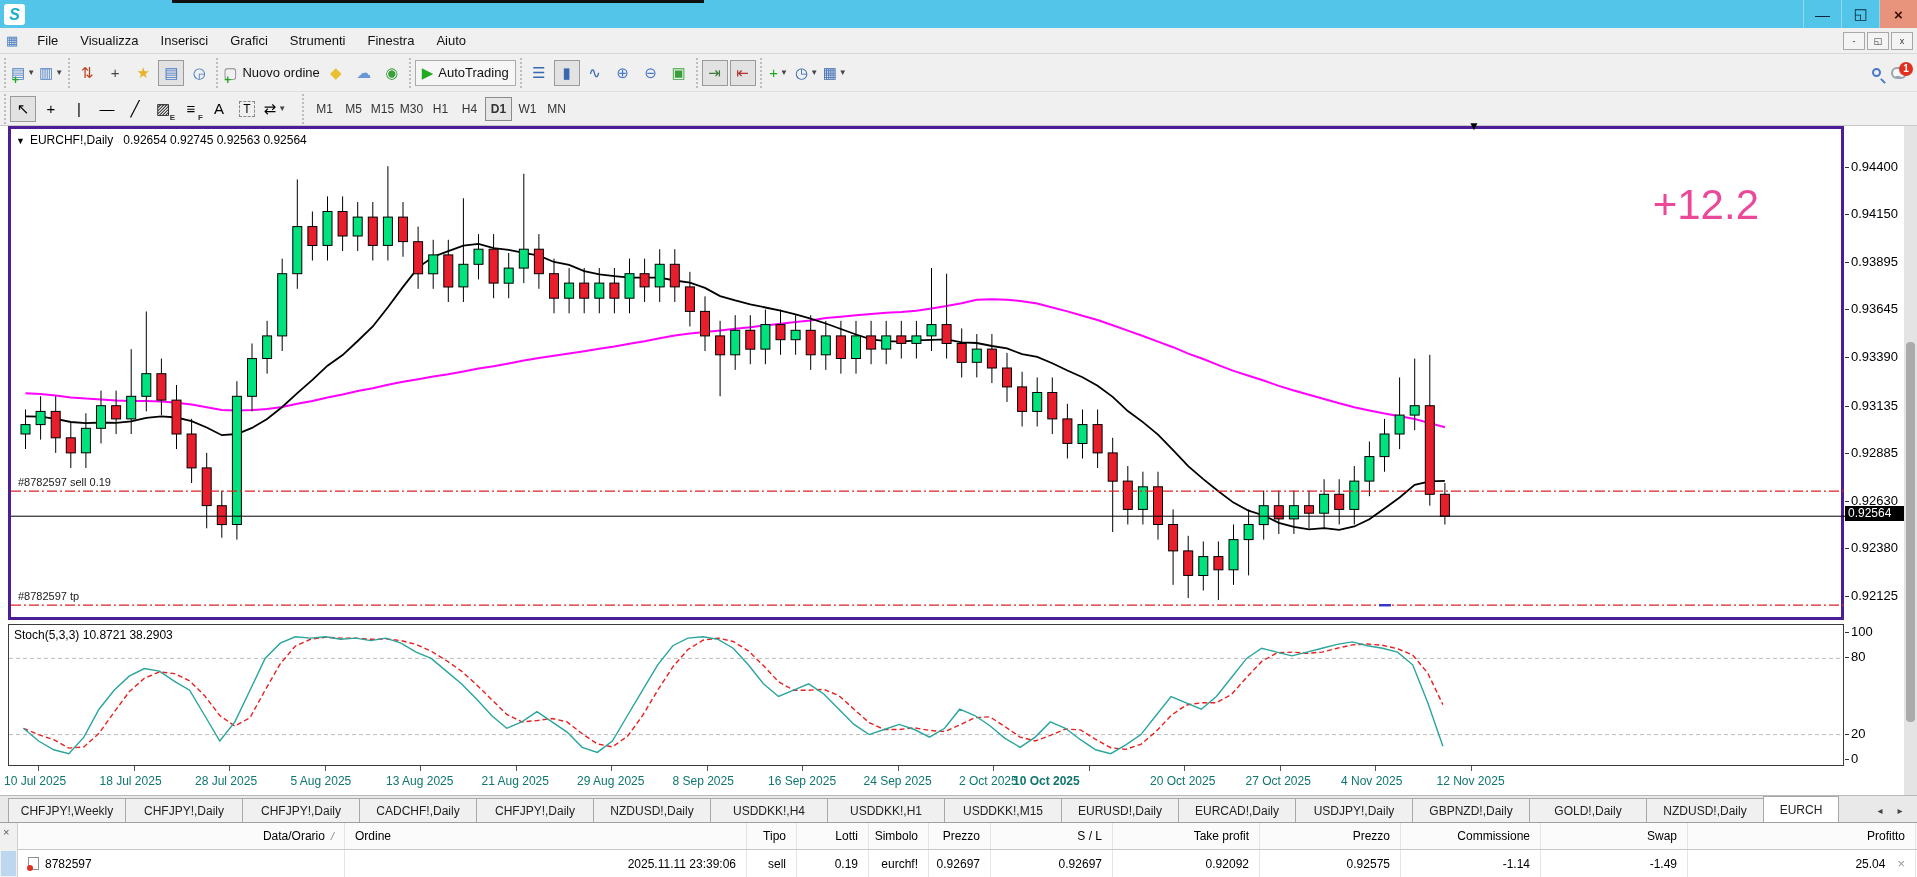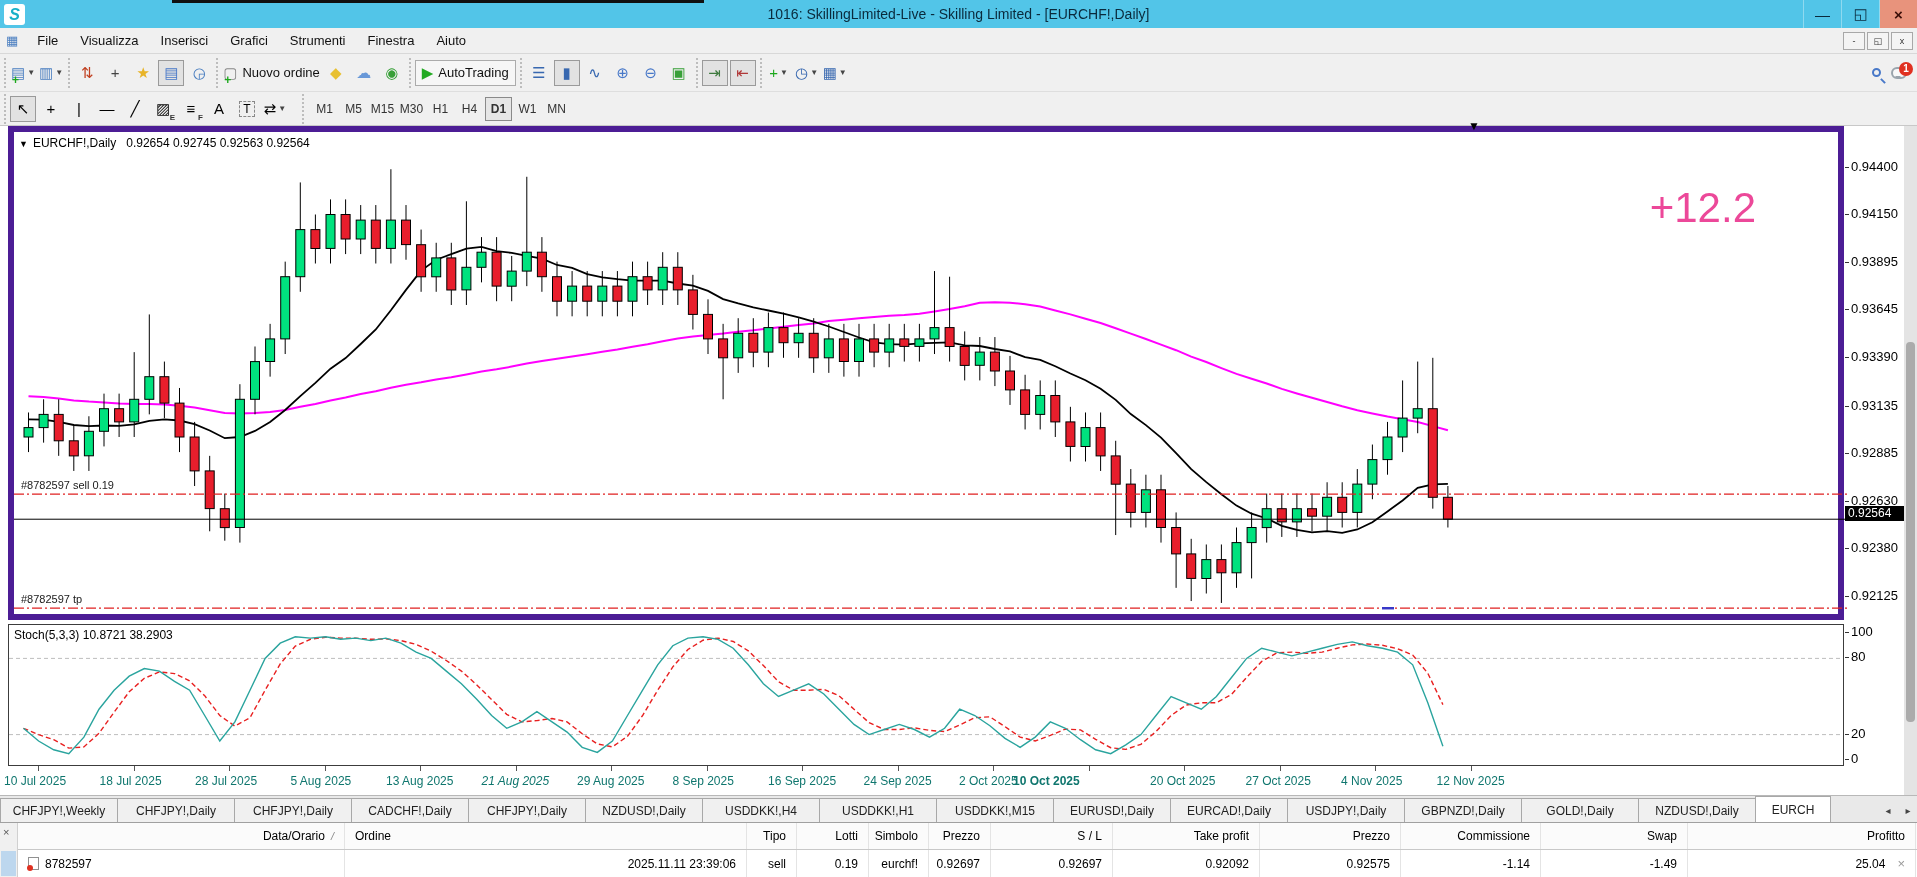--- a/index.html
+++ b/index.html
@@ -33,40 +33,40 @@
   .tb-badge { position:absolute; left:1px; bottom:0px; font-size:12px; font-weight:bold; line-height:10px; }
   .dd { font-size:8px; color:#444; margin-left:2px; }
   .tb-sub { position:absolute; right:0; bottom:-1px; font-size:8px; font-weight:bold; color:#333; }
   .tf-btn { min-width:27px; height:24px; display:flex; align-items:center; justify-content:center; font-size:12px; color:#333; border:1px solid transparent; margin:0 1px; }
   .tf-btn.active { border:1px solid #8A8A8A; background:#E6E6E6; font-weight:bold; }
   #toolbar-right { margin-left:auto; display:flex; align-items:center; margin-right:10px; gap:10px; }
   .dashed-box { border:1px dashed #888; padding:0 3px; font-size:12px; }
 
   
   #chart-area { top:126px; left:0; width:1917px; height:669px; background:#FFFFFF; }
-  #main-pane { position:absolute; left:8px; top:0; width:1836px; height:494px; border:6px solid #4c1d95; }
+  #main-pane { position:absolute; left:8px; top:0; width:1836px; height:494px; border:3px solid #4c1d95; }
   #stoch-pane { position:absolute; left:8px; top:498px; width:1836px; height:142px; border:1px solid #3C3C3C; }
   #symbol-label { position:absolute; left:5px; top:4px; font-size:12px; color:#000; }
   #symbol-label .caret { font-size:9px; margin-right:5px; }
   #symbol-label .ohlc { margin-left:10px; }
   #profit-overlay { position:absolute; right:82px; top:52px; font-size:42px; color:#ec4899; }
   #stoch-label { position:absolute; left:5px; top:3px; font-size:12px; color:#000; }
   .order-line-label { position:absolute; font-size:11px; color:#1A1A1A; left:7px; }
   .axis-price { position:absolute; left:1851px; font-size:13px; color:#000; }
   .axis-tick { position:absolute; left:1845px; width:4px; height:1px; background:#333; }
   #price-box { position:absolute; left:1845px; width:62px; height:15px; background:#000; color:#FFF; font-size:12px; line-height:15px; padding-left:3px; }
   .stoch-axis { position:absolute; left:1851px; font-size:13px; color:#000; }
   .date-label { position:absolute; top:648px; font-size:12px; color:#0f766e; white-space:nowrap; }
   .date-tick { position:absolute; top:640px; width:1px; height:5px; background:#555; }
   #shift-marker { position:absolute; left:1468px; top:-7px; font-size:12px; color:#000; }
   #v-scroll { position:absolute; right:0; top:0; width:13px; height:669px; background:#E4E4E4; }
   #v-scroll .thumb { position:absolute; top:216px; left:2px; width:9px; height:380px; background:#ABABAB; border-radius:4px; }
 
   
-  #tabbar { top:795px; left:0; width:1917px; height:27px; background:#E9E9E9; border-top:1px solid #B8B8B8; display:flex; align-items:flex-end; padding:0 0; }
+  #tabbar { top:795px; left:0; width:1917px; height:27px; background:#E9E9E9; border-top:1px solid #B8B8B8; display:flex; align-items:flex-end; padding:0 8px; }
   .chart-tab { width:118px; height:24px; background:#F0F0F0; border:1px solid #A8A8A8; border-bottom:none; margin-right:-1px; font-size:12px; color:#222; display:flex; align-items:center; justify-content:center; white-space:nowrap; overflow:hidden; }
   .chart-tab.active { background:#FFFFFF; height:26px; width:76px; }
   #tab-arrows { margin-left:auto; display:flex; gap:2px; margin-bottom:3px; }
   .tab-arrow { width:18px; height:18px; font-size:10px; color:#444; display:flex; align-items:center; justify-content:center; }
 
   
   #table-zone { top:822px; left:0; width:1917px; height:55px; background:#FFFFFF; border-top:1px solid #A0A0A0; display:flex; }
   #table-strip { width:18px; background:#F0F0F0; border-right:1px solid #D0D0D0; position:relative; }
   #terminal-close { position:absolute; top:3px; left:3px; font-size:11px; color:#555; }
   #row-select { position:absolute; top:28px; left:1px; width:15px; height:25px; background:#BDD7EE; }
@@ -87,21 +87,20 @@
   .chat-bubble { width:16px; height:12px; border:2px solid #9AA4AC; border-radius:7px; position:relative; display:inline-block; background:#F8F8F8; }
   .chat-bubble::after { content:""; position:absolute; left:2px; bottom:-5px; border:3px solid transparent; border-top-color:#9AA4AC; }
   .chat-badge { position:absolute; right:-8px; top:-7px; width:14px; height:14px; border-radius:50%; background:#E03020; color:#FFF; font-size:10px; font-weight:bold; text-align:center; line-height:14px; }
 </style>
 </head>
 <body>
 
 <div class="abs" id="desktop-edge"></div>
 <div class="abs" id="titlebar">
   <div id="app-icon">S</div>
-  <div id="title-text">1016: SkillingLimited-Live - Skilling Limited - [EURCHF!,Daily]</div>
   <div class="win-btns">
     <div class="win-btn">—</div>
     <div class="win-btn">◱</div>
     <div class="win-btn close">×</div>
   </div>
 </div>
 
 <div class="abs" id="menubar">
   <span id="menu-chart-icon">▦</span>
   <span id="menu-items" style="display: flex;">
@@ -525,21 +524,21 @@
       <div class="date-label" style="left: 4px;">10 Jul 2025</div>
       <div class="date-tick" style="left: 38px;"></div>
       <div class="date-label" style="left: 99.5px;">18 Jul 2025</div>
       <div class="date-tick" style="left: 133.5px;"></div>
       <div class="date-label" style="left: 195px;">28 Jul 2025</div>
       <div class="date-tick" style="left: 229px;"></div>
       <div class="date-label" style="left: 290.5px;">5 Aug 2025</div>
       <div class="date-tick" style="left: 324.5px;"></div>
       <div class="date-label" style="left: 386px;">13 Aug 2025</div>
       <div class="date-tick" style="left: 420px;"></div>
-      <div class="date-label" style="left: 481.5px; font-style: italic;">21 Aug 2025</div>
+      <div class="date-label" style="left: 481.5px;">21 Aug 2025</div>
       <div class="date-tick" style="left: 515.5px;"></div>
       <div class="date-label" style="left: 577px;">29 Aug 2025</div>
       <div class="date-tick" style="left: 611px;"></div>
       <div class="date-label" style="left: 672.5px;">8 Sep 2025</div>
       <div class="date-tick" style="left: 706.5px;"></div>
       <div class="date-label" style="left: 768px;">16 Sep 2025</div>
       <div class="date-tick" style="left: 802px;"></div>
       <div class="date-label" style="left: 863.5px;">24 Sep 2025</div>
       <div class="date-tick" style="left: 897.5px;"></div>
       <div class="date-label" style="left: 959px; text-align: center;">2 Oct 2025</div>

